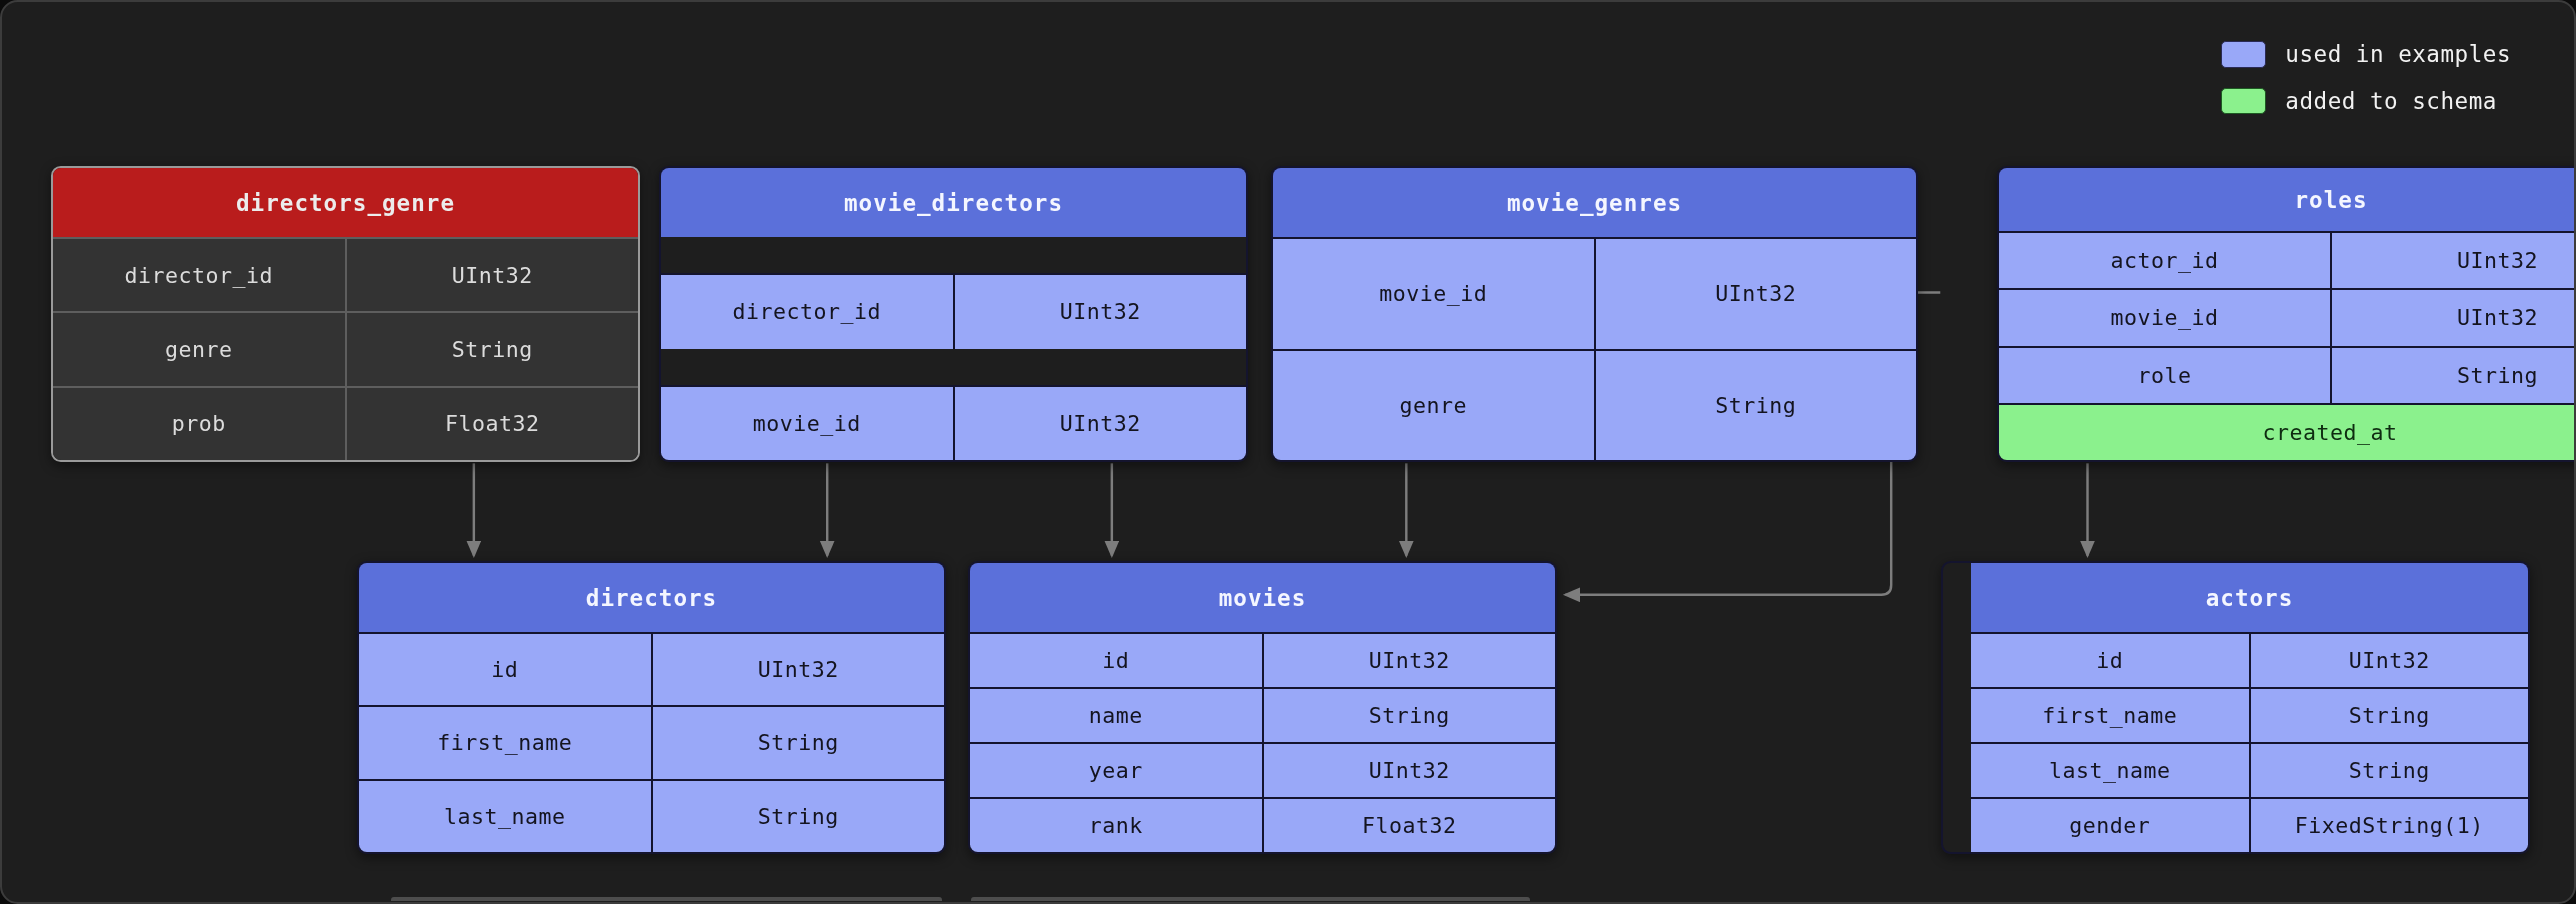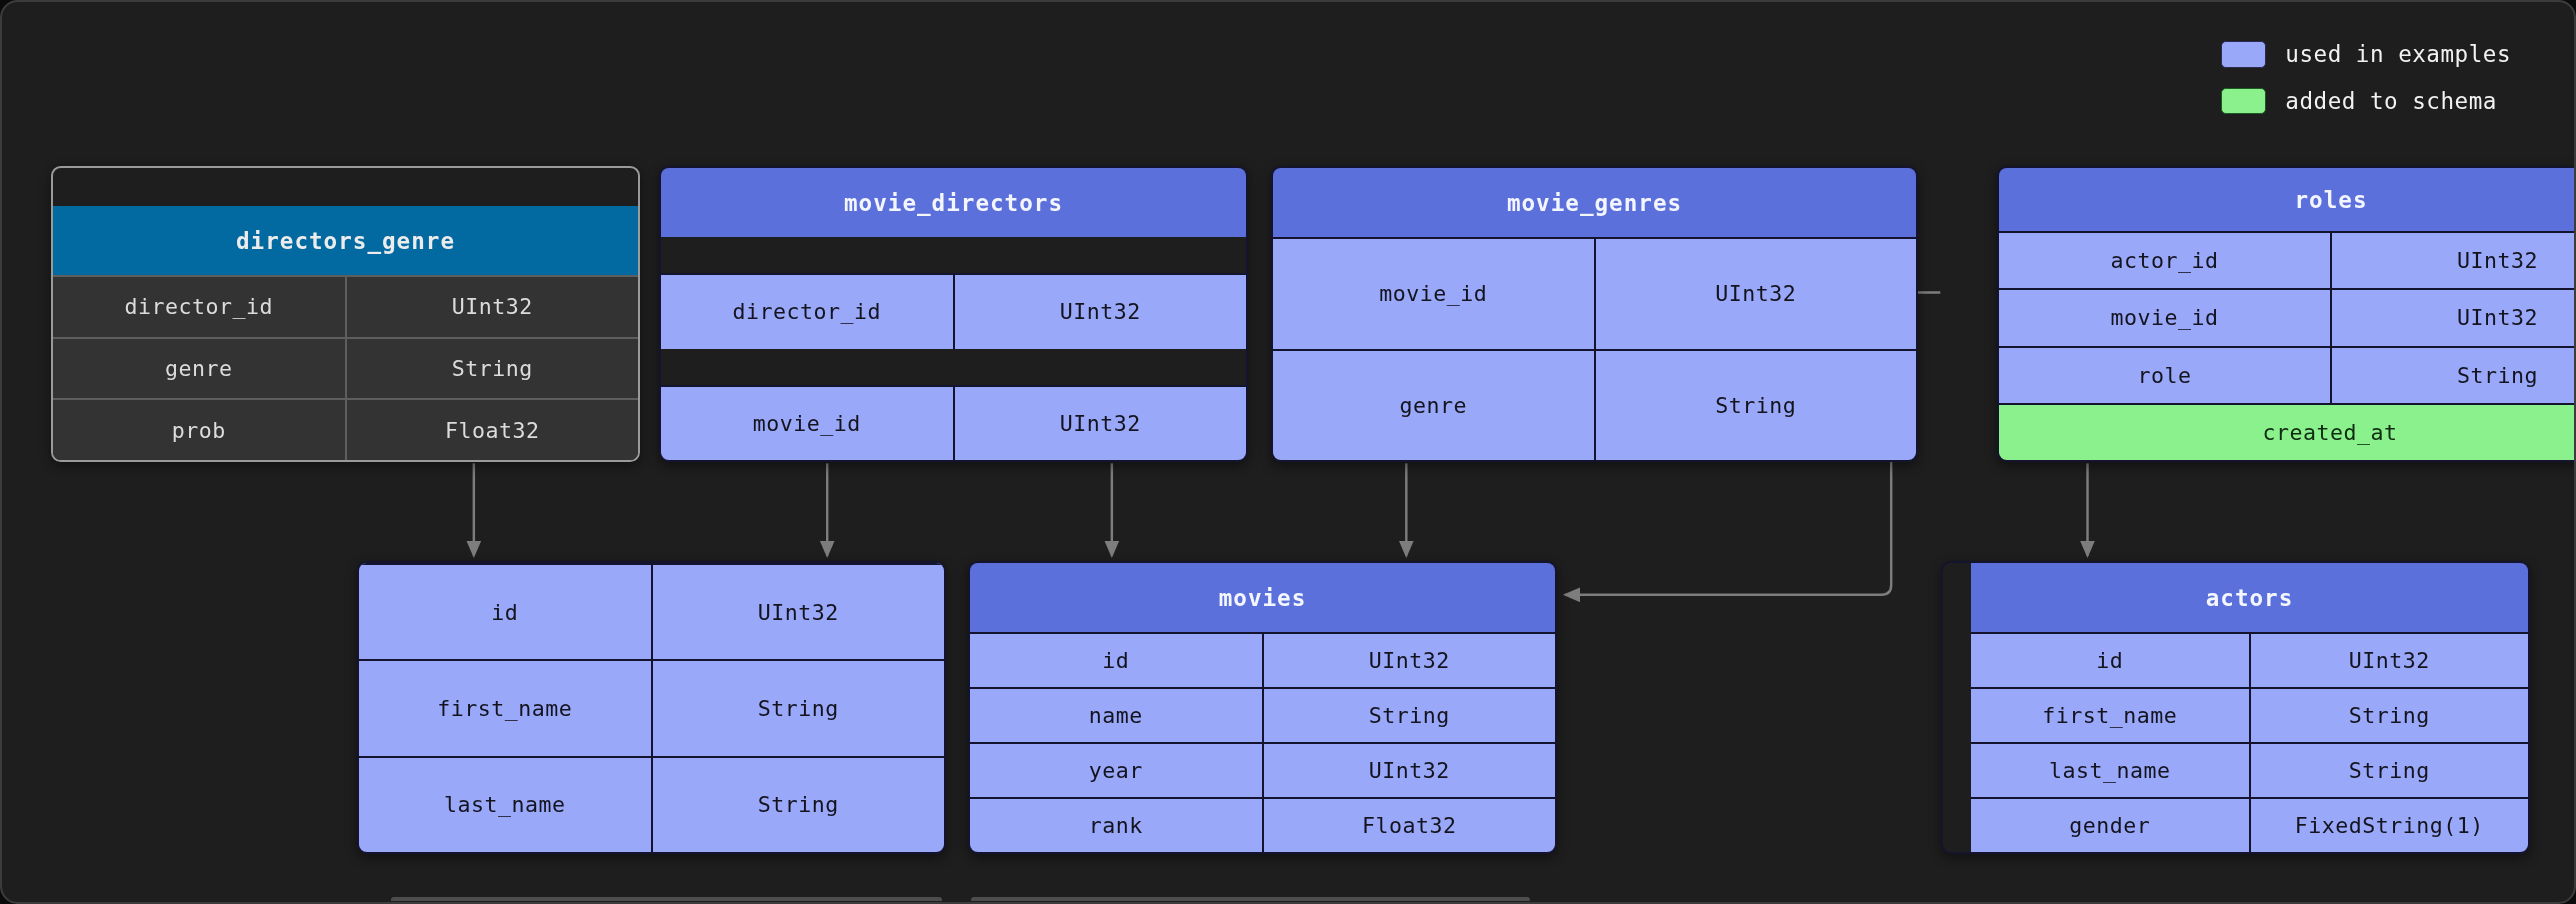--- a/index.html
+++ b/index.html
@@ -40,21 +40,21 @@
 
   
   .table.blue { border:2.9px solid #14142e; }
   .table.blue .thead { background:#5b70da; color:#f4f6ff; }
   .table.blue .trow { background:#99a8f8; color:#14141f; border-top:2.9px solid #14142e; }
   .table.blue .cell.field { border-right:2.9px solid #14142e; }
   .table.blue .trow.green { background:#8bf18d; color:#0e2b10; }
 
   
   .table.dark { border:2px solid #9a9a9a; }
-  .table.dark .thead { background:#0369a1; color:#ececec;margin-top:38px; }
+  .table.dark .thead { background:#b91c1c; color:#ececec; }
   .table.dark .trow { background:#333333; color:#dcdcdc; border-top:2px solid #5e5e5e; }
   .table.dark .cell.field { border-right:2px solid #5e5e5e; }
 
   
   #t-directors_genre { left:49px;   top:164px; width:589px; height:296px; }
   #t-movie_directors { left:657px;  top:164px; width:589px; height:296px;gap:36px; }
   #t-movie_genres    { left:1269px; top:164px; width:647px; height:296px; }
   #t-roles           { left:1955px; top:164px; width:668px; height:296px;margin-left:40px; }
   #t-directors       { left:355px;  top:559px; width:589px; height:293px; }
   #t-movies          { left:966px;  top:559px; width:589px; height:293px; }
@@ -158,20 +158,21 @@
     <div class="trow">
       <div class="cell field">role</div>
       <div class="cell type">String</div>
     </div>
     <div class="trow green">
       <div class="cell field">created_at</div>
     </div>
   </div>
 
   <div class="table blue" id="t-directors">
+    <div class="thead">directors</div>
     <div class="trow">
       <div class="cell field">id</div>
       <div class="cell type">UInt32</div>
     </div>
     <div class="trow">
       <div class="cell field">first_name</div>
       <div class="cell type">String</div>
     </div>
     <div class="trow">
       <div class="cell field">last_name</div>

